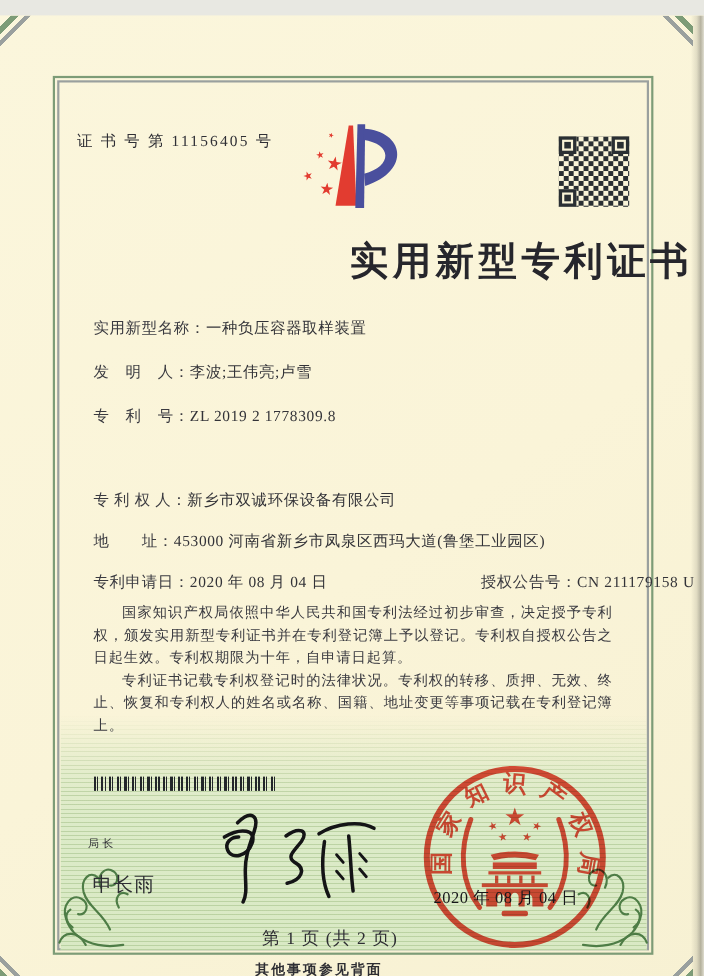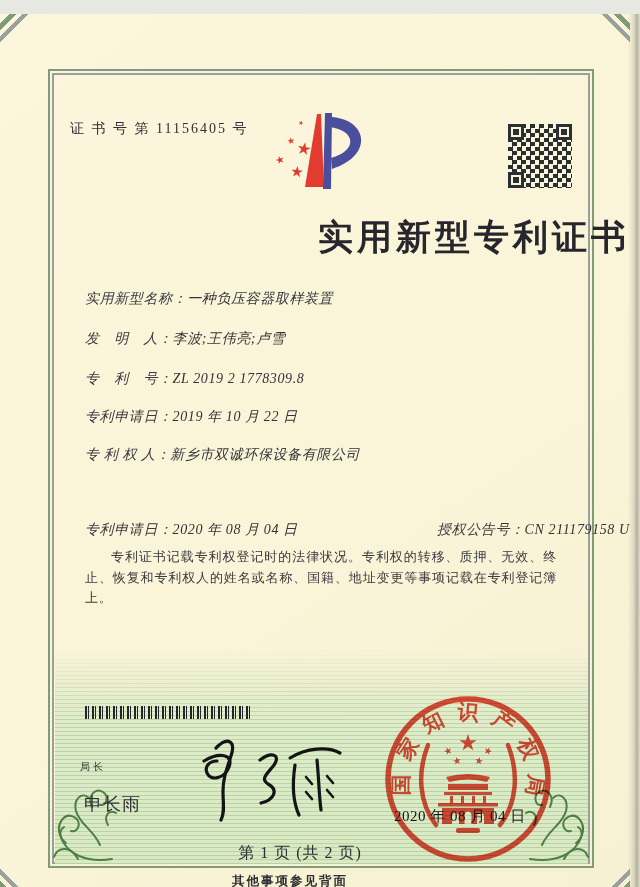--- a/index.html
+++ b/index.html
@@ -39,21 +39,21 @@
   .cert-no{position:absolute;left:70px;top:106px;font-size:14px;letter-spacing:2px;color:#2f2f35;}
   .logo{position:absolute;left:268px;top:97px;width:110px;height:85px;}
   .qr{position:absolute;left:508px;top:110px;width:64px;height:64px;
     background:repeating-conic-gradient(#2a2f33 0% 25%,rgba(0,0,0,0) 0% 50%) 0 0/9px 9px;outline:3px solid rgba(250,244,216,.0);}
   .qr .finder{position:absolute;width:10px;height:10px;border:3px solid #2a2f33;background:#faf4d8;}
   .qr .finder::after{content:"";position:absolute;left:2px;top:2px;width:6px;height:6px;background:#2a2f33;}
   .qr .f-tl{left:0;top:0;} .qr .f-tr{right:0;top:0;} .qr .f-bl{left:0;bottom:0;}
   .title{position:absolute;left:0;right:10px;top:200px;text-align:right;font-size:35px;font-weight:600;
     letter-spacing:4px;color:#26262c;}
   
-  .frow{position:absolute;left:85px;font-size:14px;letter-spacing:.6px;color:#3a3a40;white-space:nowrap;font-style:italic;}
+  .frow{position:absolute;left:85px;font-size:14px;letter-spacing:.6px;color:#3a3a40;white-space:nowrap;}
   .f-label{display:inline-block;color:#3a3a40;}
   .f-value{color:#333338;}
   .grant-no{position:absolute;left:352px;top:0;}
   
   .body-text{position:absolute;left:85px;top:533px;width:472px;font-size:13px;line-height:20.5px;
     letter-spacing:.8px;color:#3a3a40;text-align:justify;}
   .body-text p{margin:0;text-indent:2em;}
   
   .barcode{position:absolute;left:85px;top:692px;width:166px;height:13px;
     background:repeating-linear-gradient(90deg,#23262a 0 2px,rgba(0,0,0,0) 2px 3px,#23262a 3px 4px,rgba(0,0,0,0) 4px 7px,#23262a 7px 9px,rgba(0,0,0,0) 9px 10px,#23262a 10px 11px,rgba(0,0,0,0) 11px 14px);}
@@ -137,34 +137,35 @@
 
   <div class="frow" style="top:276px">
     <span class="f-label">实用新型名称：</span><span class="f-value">一种负压容器取样装置</span>
   </div>
   <div class="frow" style="top:316px">
     <span class="f-label">发　明　人：</span><span class="f-value">李波;王伟亮;卢雪</span>
   </div>
   <div class="frow" style="top:356px">
     <span class="f-label">专　利　号：</span><span class="f-value">ZL 2019 2 1778309.8</span>
   </div>
-  <div class="frow" style="top:394px">
-    <span class="f-label">专利申请日：</span><span class="f-value">2019 年 10 月 22 日</span>
-  </div>
   <div class="frow" style="top:432px">
     <span class="f-label">专 利 权 人：</span><span class="f-value">新乡市双诚环保设备有限公司</span>
+  </div>
+  <div class="frow" style="top:469px">
+    <span class="f-label">地　　址：</span><span class="f-value">453000 河南省新乡市凤泉区西玛大道(鲁堡工业园区)</span>
   </div>
   <div class="frow" style="top:507px;right:60px">
     <span class="f-label">专利申请日：</span><span class="f-value">2020 年 08 月 04 日</span>
     <span class="grant-no">
       <span class="f-label">授权公告号：</span><span class="f-value">CN 211179158 U</span>
     </span>
   </div>
 
   <div class="body-text">
+    <p>国家知识产权局依照中华人民共和国专利法经过初步审查，决定授予专利权，颁发实用新型专利证书并在专利登记簿上予以登记。专利权自授权公告之日起生效。专利权期限为十年，自申请日起算。</p>
     <p>专利证书记载专利权登记时的法律状况。专利权的转移、质押、无效、终止、恢复和专利权人的姓名或名称、国籍、地址变更等事项记载在专利登记簿上。</p>
   </div>
 
   <div class="barcode"></div>
 
   <div class="director-label">局长</div>
   <div class="director-name">申长雨</div>
 
   <svg class="signature" viewBox="0 0 170 100" fill="none" stroke="#141416" stroke-width="3.2" stroke-linecap="round">
     <path d="M28,18 C40,6 48,11 43,26 C38,41 35,49 35,61 C35,74 37,82 33,90"></path>

